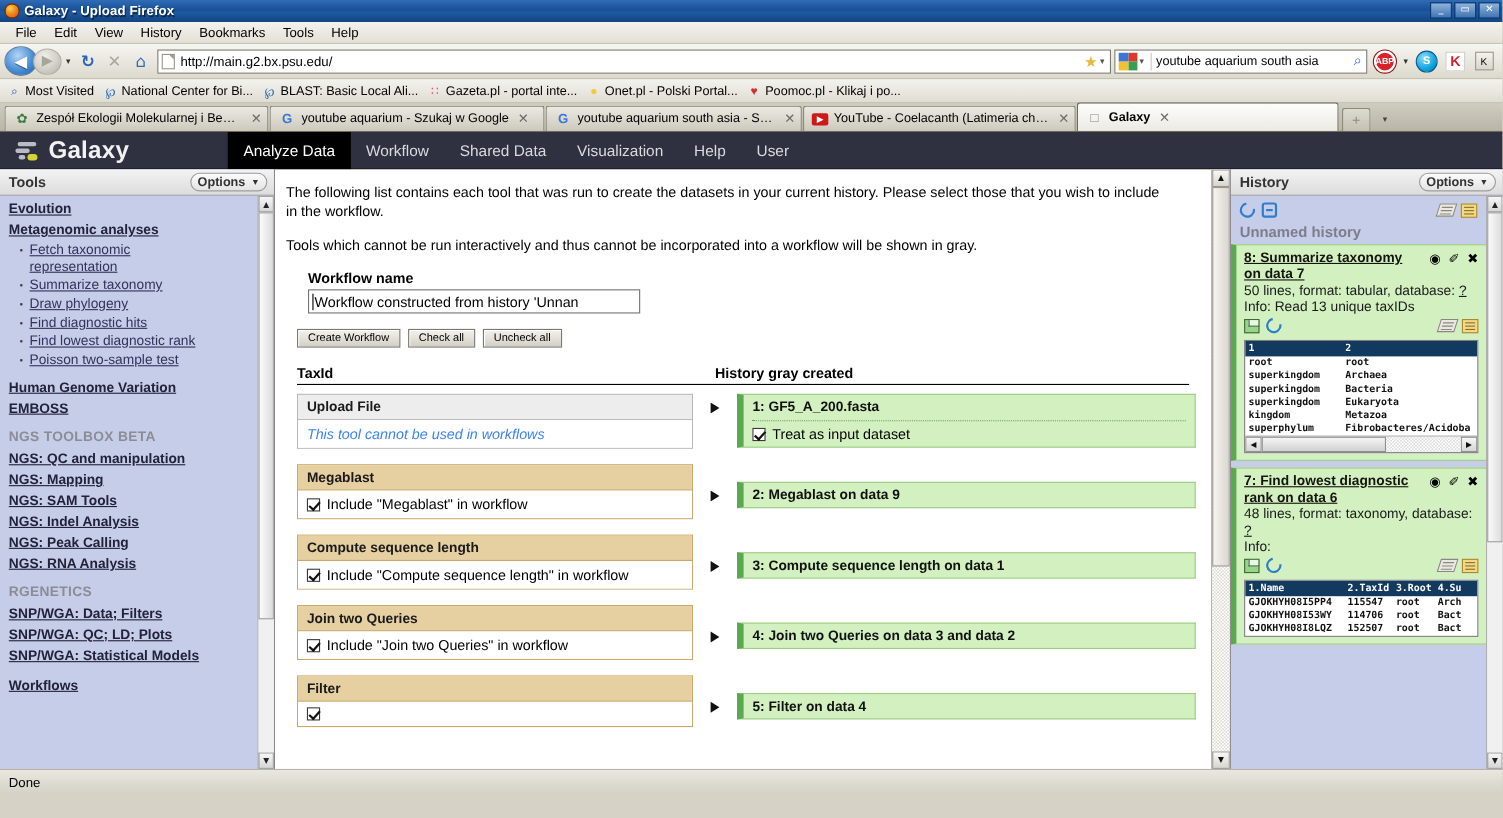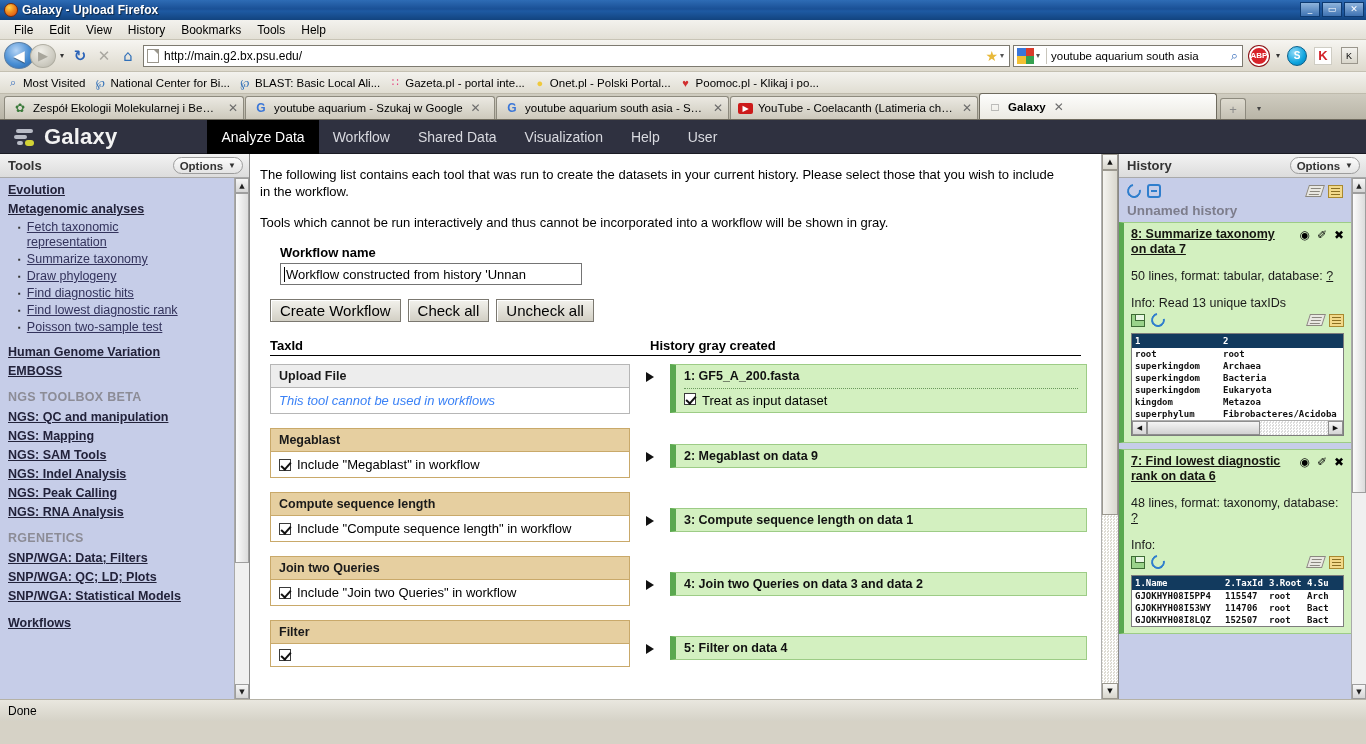--- a/index.html
+++ b/index.html
@@ -284,21 +284,21 @@
     font-size: 13px; padding: 1px 3px; color: #000;
     font-family: "Liberation Sans", sans-serif;
     display: flex; align-items: center;
     position: relative;
   }
   .wf-caret { width: 1px; height: 15px; background: #000; margin-right: 1px; }
   .btn-row { margin: 14px 0 0 10px; display: flex; gap: 7px; }
   .gbtn {
     background: linear-gradient(to bottom, #f2f1ec 0%, #e3e1d9 50%, #d2cfc4 100%);
     border: 1px solid #7b7870;
-    padding: 2px 9px; font-size: 15px; color: #000;
+    padding: 2px 9px; font-size: 10px; color: #000;
     box-shadow: inset 1px 1px 0 #fff;
   }
   .colhead-row {
     display: flex; margin: 16px 0 0 10px; padding-right: 6px;
   }
   .colhead {
     font-weight: bold; font-size: 13px; color: #000;
     border-bottom: 1px solid #000; padding-bottom: 2px;
   }
   .colhead.left { width: 380px; }
@@ -332,21 +332,21 @@
   }
   .tri { width: 0; height: 0; border-left: 8px solid #111; border-top: 5px solid transparent; border-bottom: 5px solid transparent; }
   .hist-col { flex: 1; }
   .hist-item {
     background: #d3f0c0; border: 1px solid #9dcc86;
     border-left: 6px solid #5aa84f;
     padding: 4px 8px; margin-bottom: 0;
   }
   .hist-item-title { font-weight: bold; font-size: 12.5px; color: #111; }
   .hist-dots { border-top: 1px dotted #6a9a5c; margin: 5px 0 4px 0; }
-  .hist-cb-row { display: flex; font-size: 13px; color: #000; }
+  .hist-cb-row { display: flex; align-items: center; font-size: 13px; color: #000; }
 
   
   .center-vscroll {
     width: 17px; border-left: 1px solid #b0b0b0;
     background: #f0efeb; display: flex; flex-direction: column;
   }
   .cvs-btn {
     height: 16px; background: linear-gradient(to bottom, #f8f8f6, #d8d6cd);
     border: 1px solid #9b988f; display:flex;align-items:center;justify-content:center;
     font-size: 7px; color: #111; font-family: "DejaVu Sans", sans-serif;
@@ -394,21 +394,21 @@
     background: #d3f0c0; border-top: 1px solid #9dcc86; border-bottom: 1px solid #9dcc86;
     border-left: 5px solid #5aa84f;
     padding: 4px 7px 6px 7px; margin-bottom: 6px;
   }
   .ds-head { display: flex; align-items: flex-start; justify-content: space-between; }
   .ds-title {
     font-weight: bold; font-size: 12.5px; color: #15150f;
     text-decoration: underline; line-height: 15px; max-width: 150px;
   }
   .ds-acts { display: flex; gap: 7px; align-items: center; padding-top: 1px; }
-  .ds-meta { font-size: 12.5px; color: #1a1a1a; line-height: 15px; margin-top: 12px; }
+  .ds-meta { font-size: 12.5px; color: #1a1a1a; line-height: 15px; margin-top: 0; }
   .ds-meta a { color: #1a1a1a; text-decoration: underline; }
   .ds-icons2 { display: flex; align-items: center; justify-content: space-between; margin-top: 2px; }
   .ico-save { width: 14px; height: 13px; background: #9ad38a; border: 1px solid #3d6b35; position: relative; }
   .ico-save:after { content:""; position:absolute; left:3px; top:0; width:8px; height:5px; background:#e9f7e4; border:1px solid #3d6b35; border-top:none;}
   .ds-peek {
     background: #fff; border: 1px solid #7d7d7d; margin-top: 6px; overflow: hidden;
     font-family: "DejaVu Sans Mono", monospace; font-size: 9px;
   }
   .peek-hd { background: #123a5e; color: #fff; font-weight: bold; padding: 2px 3px; display: flex; }
   .peek-row { padding: 1px 3px; display: flex; color: #111; font-weight: bold; }

